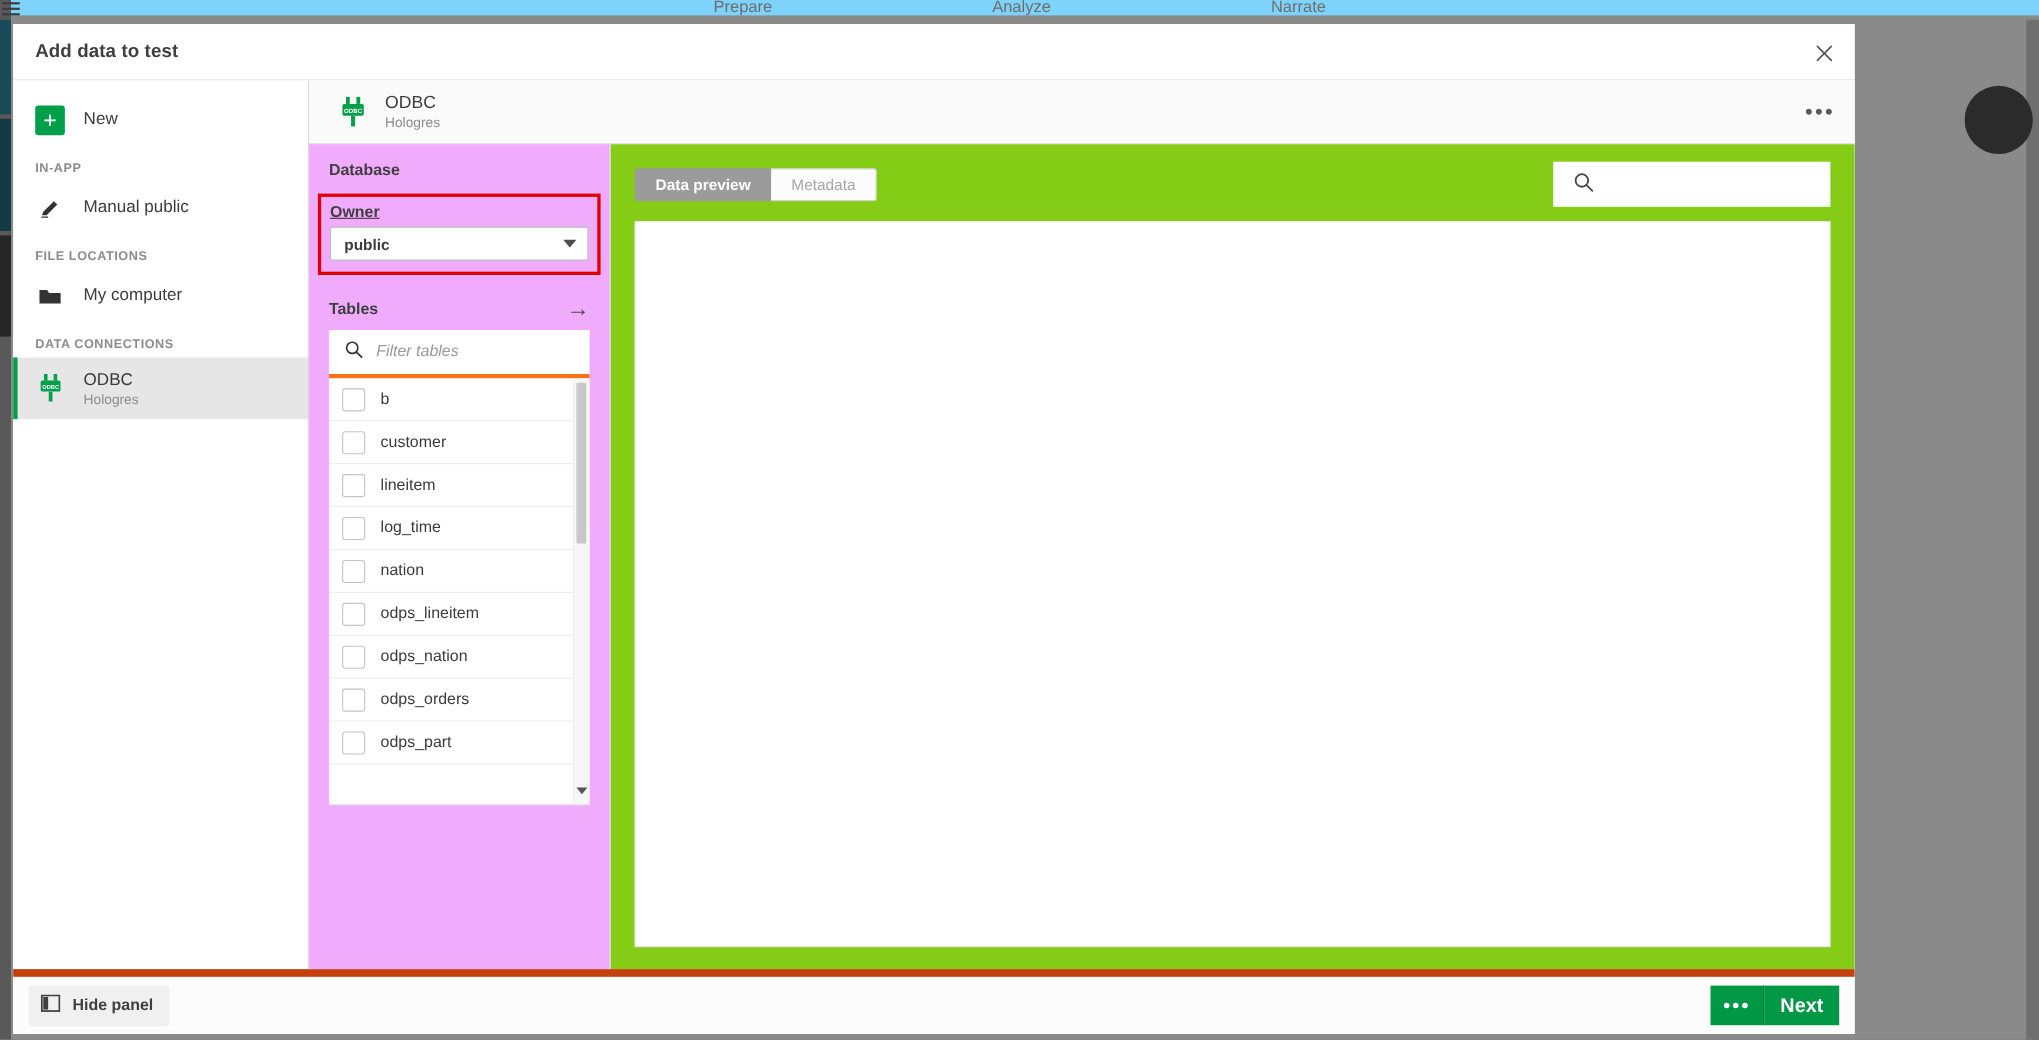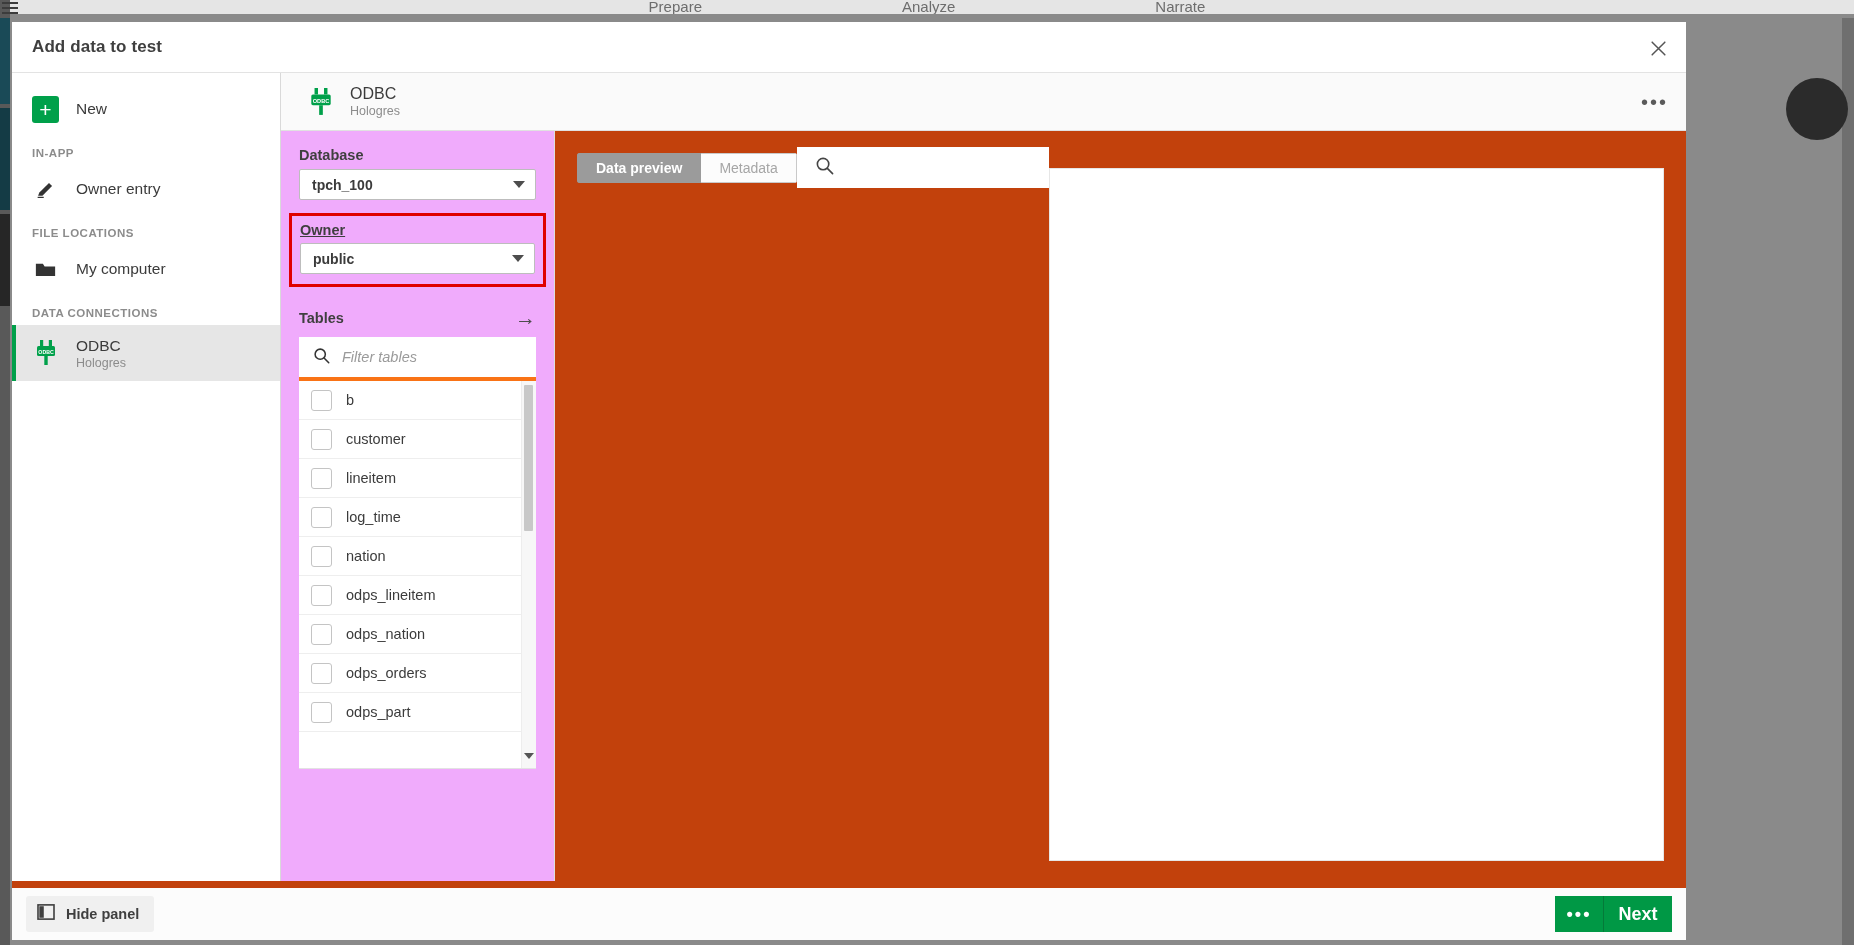--- a/index.html
+++ b/index.html
@@ -7,21 +7,21 @@
     width: 1854px; height: 945px;
     font-family: "Liberation Sans", sans-serif;
     overflow: hidden;
     background: #7a7a7a;
   }
 
   
   #bg-app { position: absolute; inset: 0; background: #8a8a8a; }
   #bg-topnav {
     position: absolute; top: 0; left: 0; right: 0; height: 14px;
-    background: #e5e5e5; display: flex; align-items: flex-end;
+    background: #7dd3fc; display: flex; align-items: flex-end;
     justify-content: center; gap: 200px; overflow: hidden;
   }
   #bg-topnav span { font-size: 15px; color: #6d6d6d; line-height: 14px; }
   #bg-left-rail {
     position: absolute; left: 0; top: 0; width: 10px; bottom: 0;
     background: #595959;
   }
   #bg-left-dark1 { position: absolute; left: 0; top: 108px; width: 10px; height: 102px; background:#143b45; }
   #bg-left-dark2 { position: absolute; left: 0; top: 214px; width: 10px; height: 92px; background:#262626; }
   #bg-left-teal  { position: absolute; left: 0; top: 18px;  width: 10px; height: 86px; background:#1a4a57; }
@@ -162,22 +162,22 @@
     position:absolute; right:3px; top:4px; width:9px; height:146px; background:#c8c8c8; border-radius:1px;
   }
   #scroll-down {
     position:absolute; right:1px; bottom:6px; width:13px; height:13px;
     display:flex; align-items:center; justify-content:center;
   }
   #scroll-down i { width:0;height:0;border-left:5px solid transparent;border-right:5px solid transparent;
                    border-top:6px solid #555; display:block; }
 
   
-  #preview { flex: 1; background:#c2410c; padding: 20px 22px 20px 22px;
-             display:flex; flex-direction: row; min-width: 0; }
+  #preview { flex: 1; background:#84cc16; padding: 20px 22px 20px 22px;
+             display:flex; flex-direction: column; min-width: 0; }
   #preview-top { display:flex; align-items:center; justify-content: space-between; height: 33px; flex:none;}
   .segctl { display:flex; height: 30px; border-radius: 3px; overflow:hidden; }
   .seg {
     display:flex; align-items:center; justify-content:center; padding: 0 18px;
     font-size: 14px; cursor:pointer; border:1px solid #c9c9c9;
   }
   .seg.on { background:#9b9b9b; color:#fff; font-weight:bold; border-color:#9b9b9b; }
   .seg.off { background:#fcfcfc; color:#a6a6a6; border-left: none; }
   #pv-search {
     width: 252px; height: 41px; background:#fff; display:flex; align-items:center;
@@ -252,21 +252,21 @@
       </div>
 
       <div class="nav-section">IN-APP</div>
       <div class="nav-row">
         <div class="icon-slot">
           <svg width="21" height="21" viewBox="0 0 24 24">
             <path d="M3.5 19 L5 15.5 L16 4.5 L19.5 8 L8.5 19 Z" fill="#333"></path>
             <path d="M3 21 L10 21" stroke="#333" stroke-width="1.4"></path>
           </svg>
         </div>
-        <span class="label">Owner entry</span>
+        <span class="label">Manual public</span>
       </div>
 
       <div class="nav-section">FILE LOCATIONS</div>
       <div class="nav-row">
         <div class="icon-slot">
           <svg width="21" height="18" viewBox="0 0 24 20">
             <path d="M1 4 H9 L11 7 H23 V18 H1 Z" fill="#333"></path>
           </svg>
         </div>
         <span class="label">My computer</span>
@@ -307,24 +307,20 @@
           <span class="t2">Hologres</span>
         </div>
         <div id="conn-menu">•••</div>
       </div>
 
       <div id="panes">
 
         <div id="selector">
 
           <div class="field-label">Database</div>
-          <div class="select-box">
-            <span>tpch_100</span>
-            <span class="caret"></span>
-          </div>
 
           <div id="owner-group">
             <div class="field-label">Owner</div>
             <div class="select-box">
               <span>public</span>
               <span class="caret"></span>
             </div>
           </div>
 
           <div id="tables-head">

